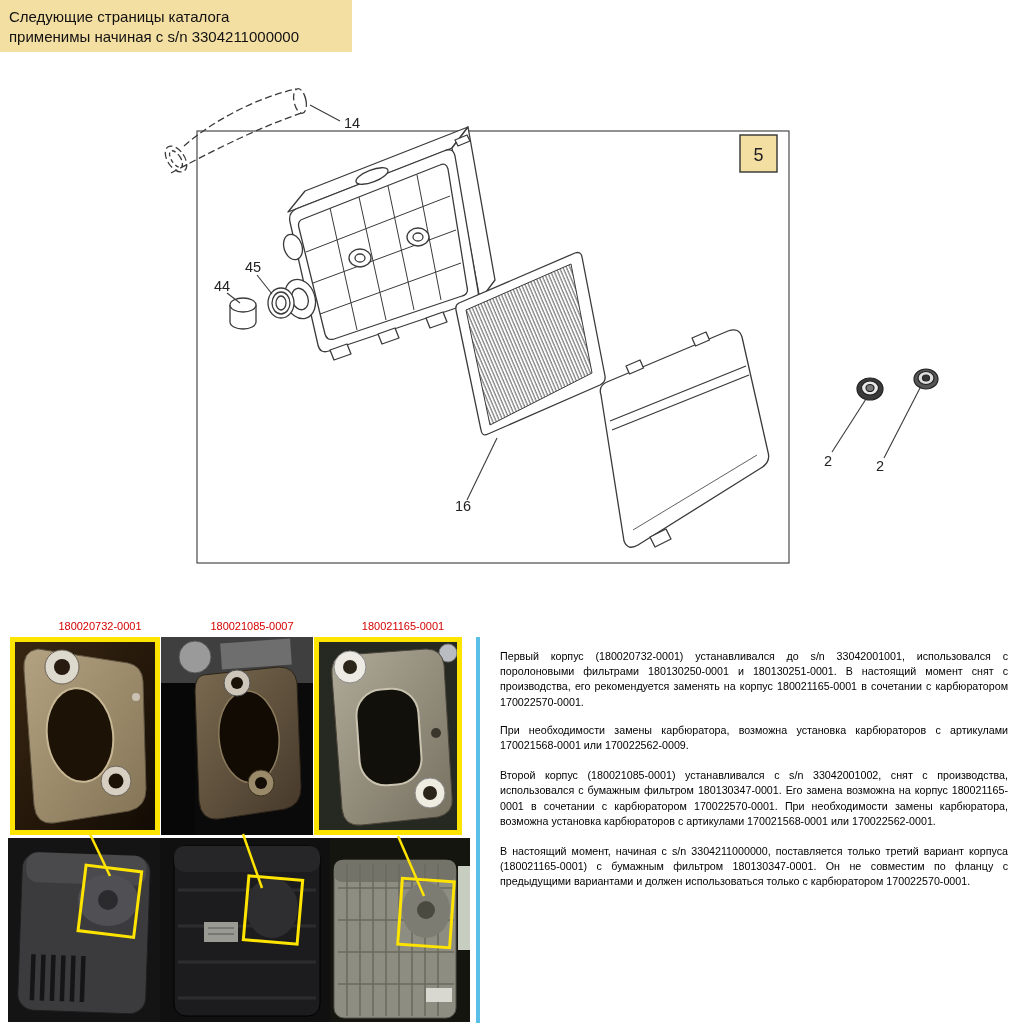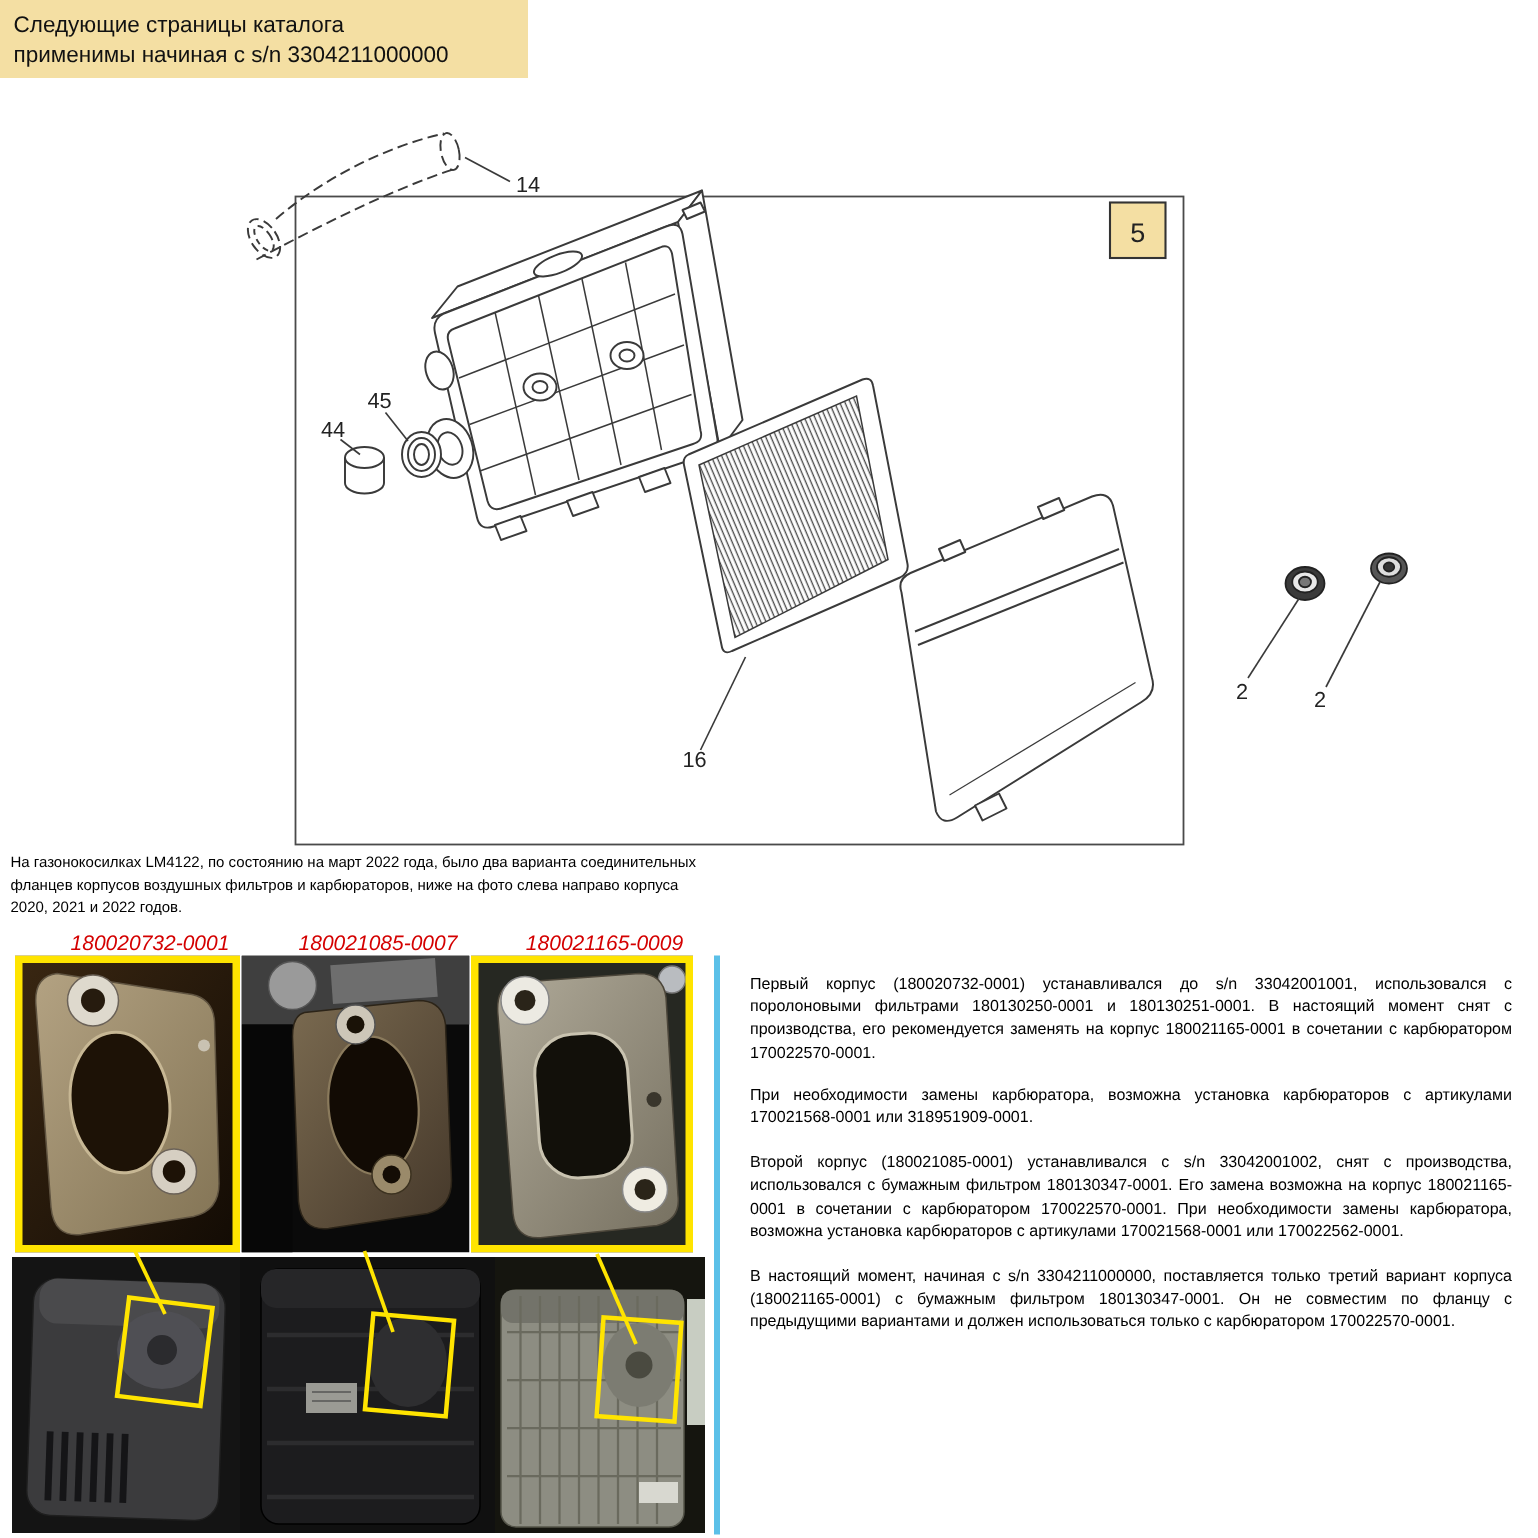--- a/index.html
+++ b/index.html
@@ -2,21 +2,21 @@
 <html><head>
 <meta charset="utf-8">
 <style>
   html,body{margin:0;padding:0;background:#fff;}
   .page{position:relative;width:1025px;height:1025px;background:#ffffff;overflow:hidden;
         font-family:"Liberation Sans", sans-serif;color:#000;}
   .note{position:absolute;left:0;top:0;width:352px;height:52px;background:#f4dfa3;
         padding:7px 42px 6px 9px;box-sizing:border-box;font-size:15px;line-height:1.35;color:#111;}
   .diagram-svg{position:absolute;left:0;top:0;}
   .caption{position:absolute;left:7px;top:568px;width:472px;font-size:10px;line-height:1.5;color:#000;}
-  .photo-label{position:absolute;top:620px;font-size:14px;color:#d40000;text-align:center;font-style:italic;}
+  .photo-label{position:absolute;top:620px;font-size:11px;color:#d40000;text-align:center;}
   .lbl1{left:25px;width:150px;} .lbl2{left:176px;width:152px;} .lbl3{left:329px;width:148px;}
   .photo{position:absolute;display:block;}
   .bodytext{position:absolute;left:487px;top:636px;width:534px;font-size:10.7px;line-height:1.42;
             text-align:justify;color:#000;}
   .bodytext p{margin:13px;}
   .bodytext p.gap{margin-top:15px;}
   .overlay-svg{position:absolute;left:0;top:620px;pointer-events:none;}
   svg text{font-family:"Liberation Sans", sans-serif;}
 </style>
 </head>
@@ -123,25 +123,24 @@
     </g>
 
     <text x="344" y="128" font-size="14.5" fill="#222">14</text>
     <text x="214" y="291" font-size="14.5" fill="#222">44</text>
     <text x="245" y="272" font-size="14.5" fill="#222">45</text>
     <text x="455" y="511" font-size="14.5" fill="#222">16</text>
     <text x="824" y="466" font-size="14.5" fill="#222">2</text>
     <text x="876" y="471" font-size="14.5" fill="#222">2</text>
   </svg>
 
-  <div class="caption">На газонокосилках LM4122, по состоянию на март 2022 года, было два варианта соединительных фланцев корпусов воздушных фильтров и карбюраторов, ниже на фото слева направо корпуса 2020, 2021 и 2022 годов.</div>
 
   <div class="photo-label lbl1">180020732-0001</div>
   <div class="photo-label lbl2">180021085-0007</div>
-  <div class="photo-label lbl3">180021165-0009</div>
+  <div class="photo-label lbl3">180021165-0001</div>
 
   <svg class="photo" style="left:10px;top:637px;" width="150" height="198" viewBox="0 0 150 198">
     <defs>
       <linearGradient id="p1bg" x1="0" y1="0" x2="1" y2="1">
         <stop offset="0" stop-color="#3a2712"></stop>
           <stop offset="1" stop-color="#120b04"></stop>
       </linearGradient>
       <linearGradient id="p1plate" x1="0" y1="0" x2="1" y2="1">
         <stop offset="0" stop-color="#b3a282"></stop>
           <stop offset="1" stop-color="#837455"></stop>
@@ -258,18 +257,18 @@
 
   <svg class="overlay-svg" width="1025" height="405" viewBox="0 0 1025 405">
     <line x1="90" y1="214" x2="110" y2="256" stroke="#ffe400" stroke-width="2.5"></line>
     <line x1="243" y1="214" x2="262" y2="268" stroke="#ffe400" stroke-width="2.5"></line>
     <line x1="398" y1="216" x2="424" y2="276" stroke="#ffe400" stroke-width="2.5"></line>
     <rect x="476" y="17" width="4" height="386" fill="#5bc0e8"></rect>
   </svg>
 
   <div class="bodytext">
     <p>Первый корпус (180020732-0001) устанавливался до s/n 33042001001, использовался с поролоновыми фильтрами 180130250-0001 и 180130251-0001. В настоящий момент снят с производства, его рекомендуется заменять на корпус 180021165-0001 в сочетании с карбюратором 170022570-0001.</p>
-    <p>При необходимости замены карбюратора, возможна установка карбюраторов с артикулами 170021568-0001 или 318951909-0001.</p>
+    <p>При необходимости замены карбюратора, возможна установка карбюраторов с артикулами 170021568-0001 или 170022562-0009.</p>
     <p class="gap">Второй корпус (180021085-0001) устанавливался с s/n 33042001002, снят с производства, использовался с бумажным фильтром 180130347-0001. Его замена возможна на корпус 180021165-0001 в сочетании с карбюратором 170022570-0001. При необходимости замены карбюратора, возможна установка карбюраторов с артикулами 170021568-0001 или 170022562-0001.</p>
     <p class="gap">В настоящий момент, начиная с s/n 3304211000000, поставляется только третий вариант корпуса (180021165-0001) с бумажным фильтром 180130347-0001. Он не совместим по фланцу с предыдущими вариантами и должен использоваться только с карбюратором 170022570-0001.</p>
   </div>
 
 </div>
 
 </body></html>

